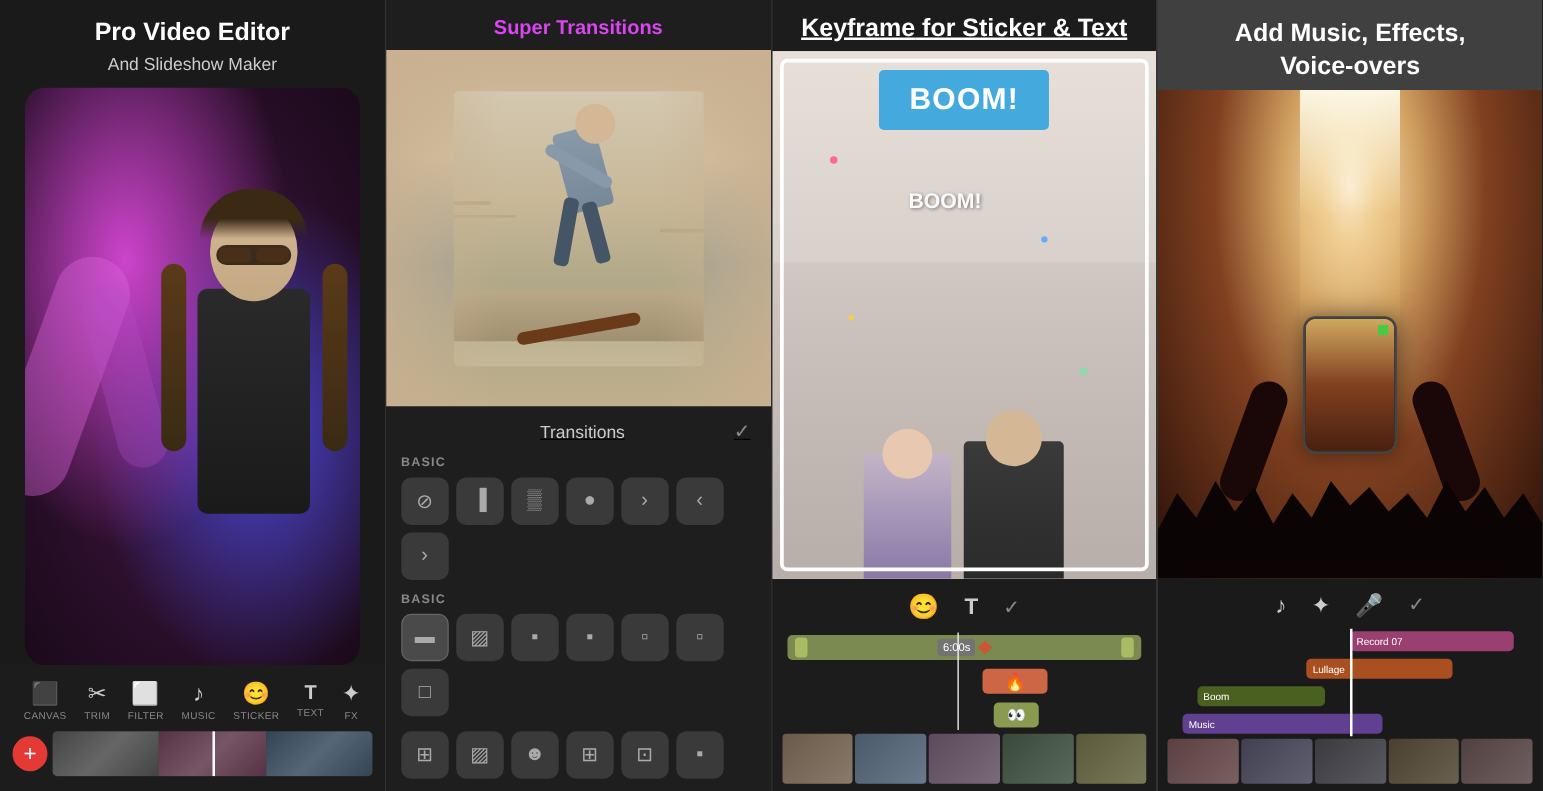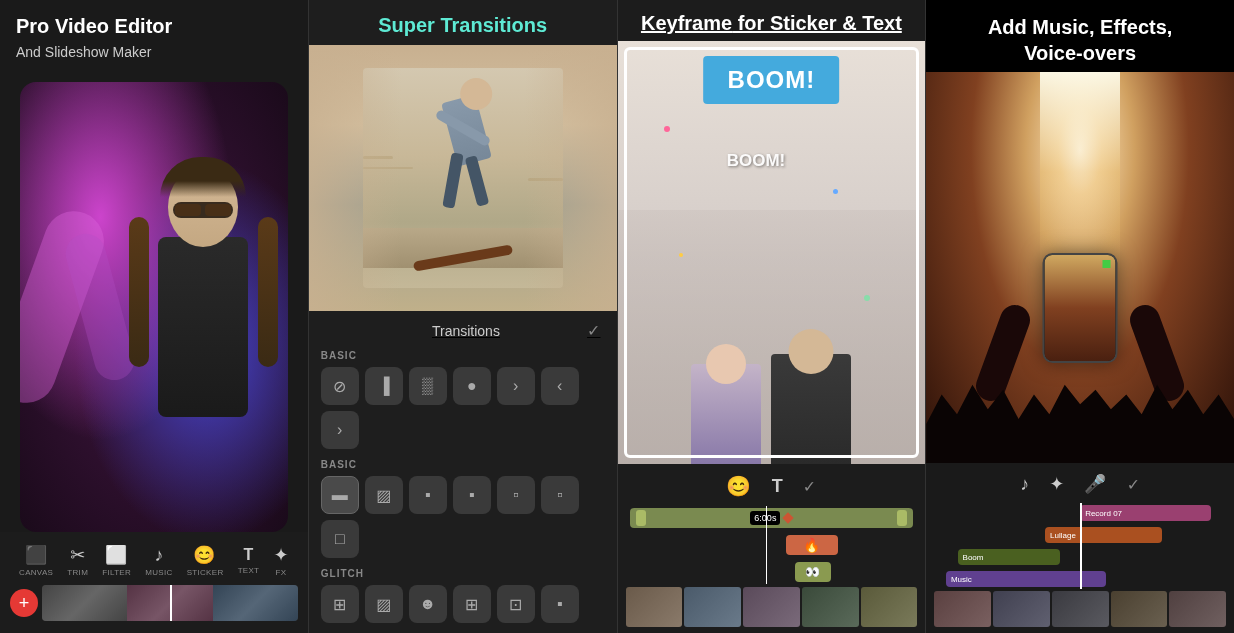--- a/index.html
+++ b/index.html
@@ -24,22 +24,22 @@
 
     .panel + .panel {
       border-left: 1px solid #333;
     }
 
     
     .panel-1 {
       background: #1a1a1a;
     }
     .panel-1 .title-area {
-      padding: 14px 16px 20px;
-      text-align: left;
+      padding: 14px 16px 8px;
+      text-align: center;
     }
     .panel-1 .title-area h1 {
       color: #ffffff;
       font-size: 20px;
       font-weight: 700;
       line-height: 1.2;
     }
 
     
     .bg-girl {
@@ -136,22 +136,22 @@
       width: 2px;
       background: white;
     }
 
     
     .panel-2 {
       background: #1e1e1e;
     }
 
     .panel-title-lg {
-      color: #5eead4;
-      font-size: 20px;
+      color: #d946ef;
+      font-size: 16px;
       font-weight: 700;
       text-align: center;
       padding: 14px 16px 8px;
     }
 
     .skater-scene {
       flex: 1;
       background: linear-gradient(180deg, #c8b090 0%, #d4c0a0 30%, #a0a090 60%, #c0b08a 100%);
       position: relative;
       overflow: hidden;
@@ -285,21 +285,21 @@
 
     .video-thumbs-row {
       display: flex;
       height: 40px;
       gap: 2px;
       margin-top: 2px;
     }
 
     
     .panel-4 {
-      background: #000000;
+      background: #404040;
     }
 
     .music-title {
       padding: 14px 16px 6px;
       text-align: center;
       color: white;
       font-size: 20px;
       line-height: 1.3;
     }
 
@@ -531,21 +531,20 @@
         <div class="trans-icon">▨</div>
         <div class="trans-icon">▪</div>
         <div class="trans-icon">▪</div>
         <div class="trans-icon">▫</div>
         <div class="trans-icon">▫</div>
         <div class="trans-icon">□</div>
       </div>
     </div>
 
     <div class="transitions-section">
-      <div class="section-label">GLITCH</div>
       <div class="icon-row">
         <div class="trans-icon">⊞</div>
         <div class="trans-icon">▨</div>
         <div class="trans-icon">☻</div>
         <div class="trans-icon">⊞</div>
         <div class="trans-icon">⊡</div>
         <div class="trans-icon">▪</div>
       </div>
     </div>
   </div>
@@ -597,21 +596,21 @@
       <span class="kf-icon" style="font-weight:700; font-size:18px; color:#ccc;">T</span>
       <span class="kf-icon" style="color:#888; font-size:16px;">✓</span>
     </div>
 
     <div style="position:relative; margin-top:4px;">
 
       <div style="display:flex; align-items:center; height:24px; margin-bottom:3px; position:relative;">
         <div style="position:absolute; left:4px; height:20px; background:#7a8a50; border-radius:4px; width:calc(100% - 8px); display:flex; align-items:center; justify-content:space-between; padding:0 6px;">
           <div style="width:10px; height:16px; background:#aabb66; border-radius:3px;"></div>
           <div style="display:flex; gap:4px; align-items:center;">
-            <div style="background:#000000; color:white; font-size:9px; padding:2px 4px; border-radius:3px;">6:00s</div>
+            <div style="background:#737373; color:white; font-size:9px; padding:2px 4px; border-radius:3px;">6:00s</div>
             <div style="width:8px; height:8px; background:#cc5533; transform:rotate(45deg);"></div>
           </div>
           <div style="width:10px; height:16px; background:#aabb66; border-radius:3px;"></div>
         </div>
       </div>
 
       <div style="display:flex; align-items:center; height:24px; margin-bottom:3px; position:relative; padding-left:55%;">
         <div style="height:20px; background:#cc6644; border-radius:4px; width:40%; display:flex; align-items:center; justify-content:center;">
           <span style="font-size:14px;">🔥</span>
         </div>

